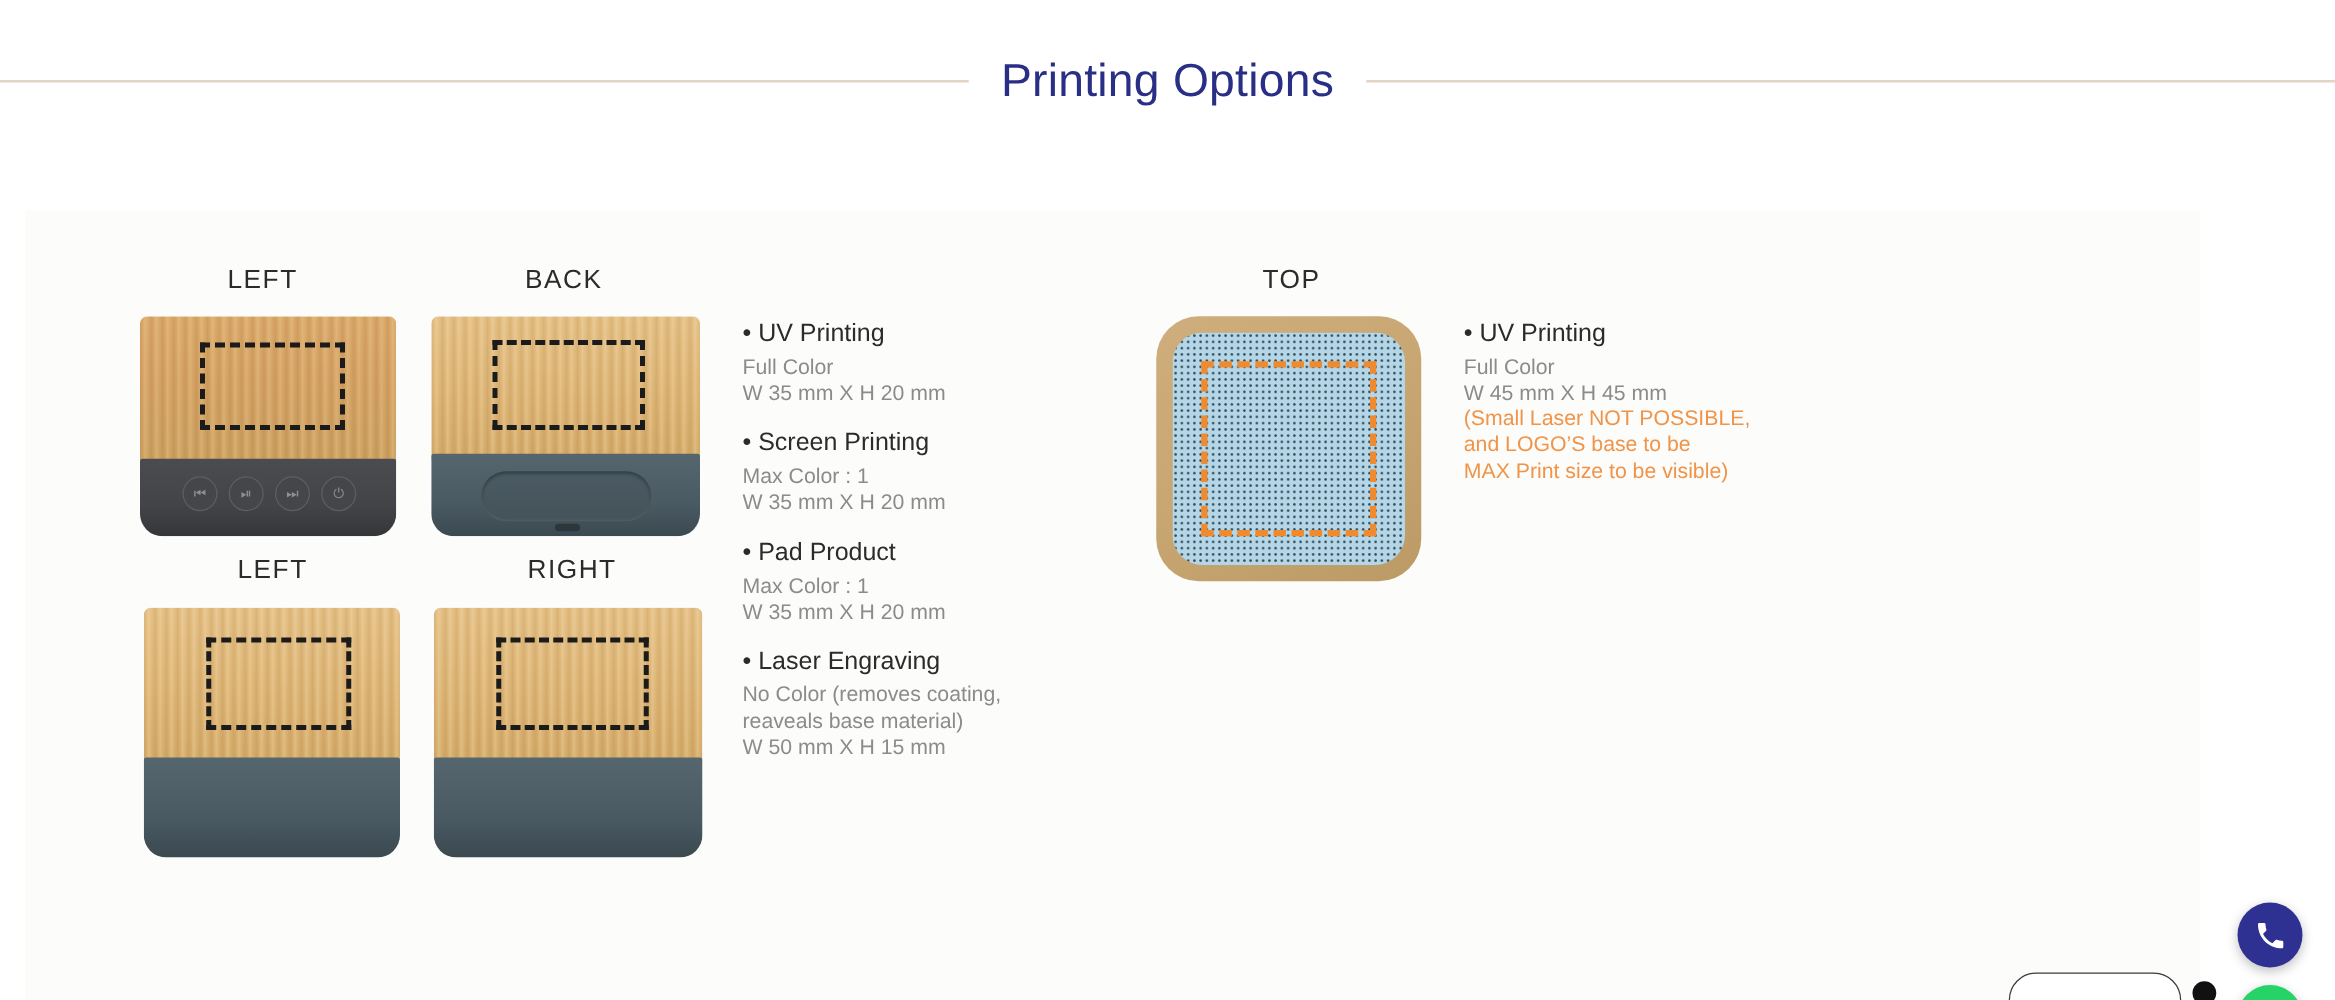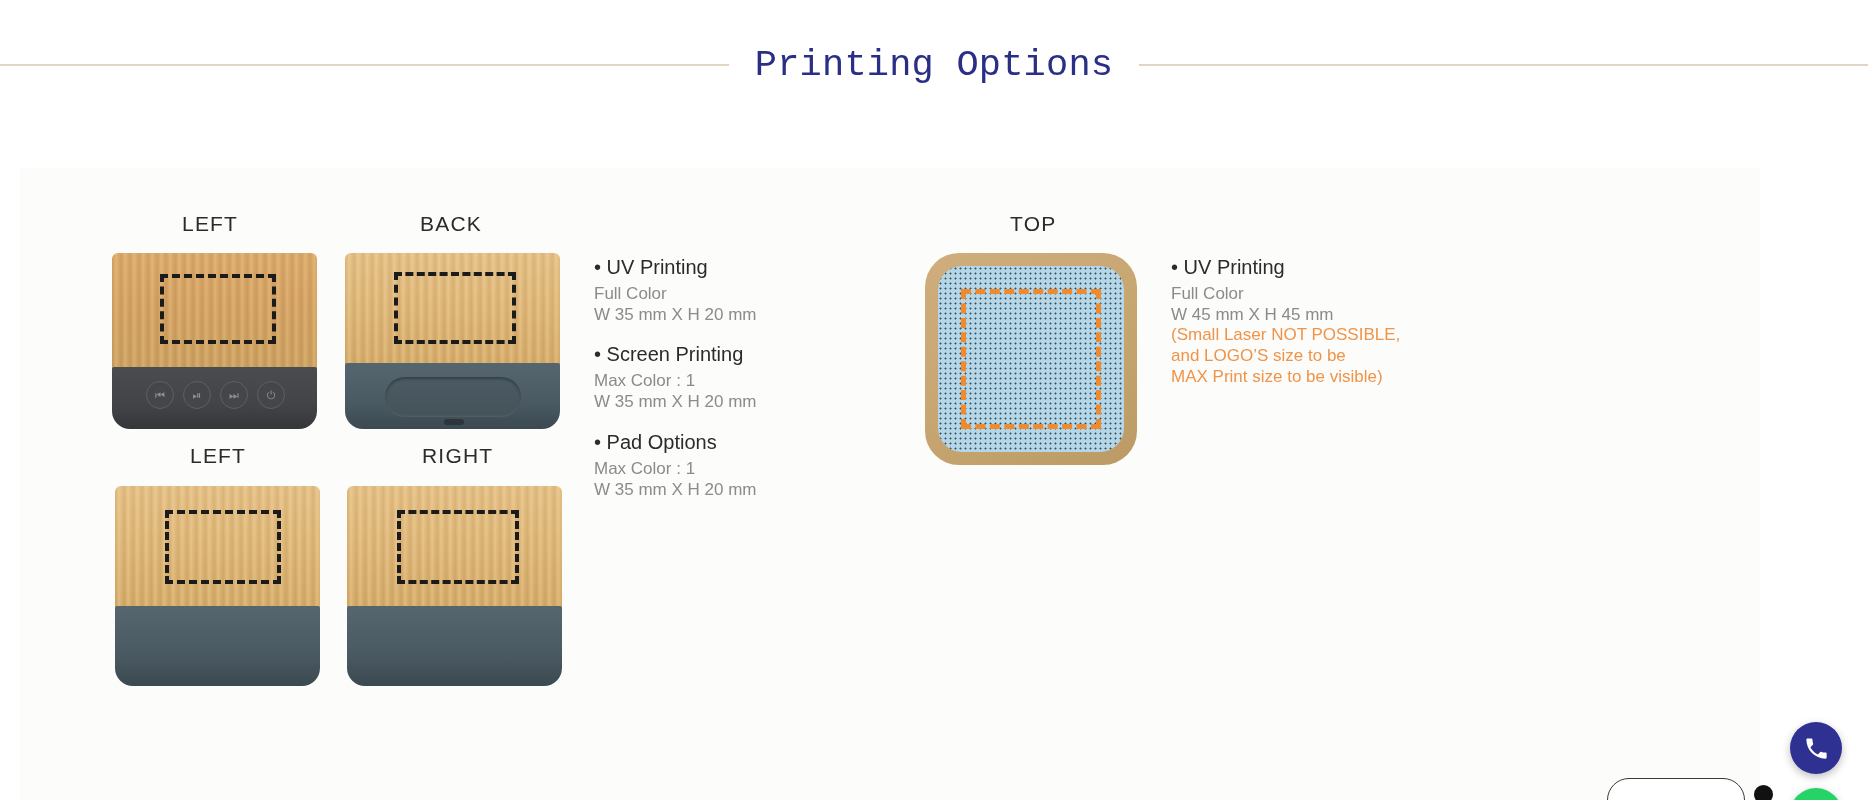--- a/index.html
+++ b/index.html
@@ -35,21 +35,20 @@
     background: #e2d5c3;
   }
   .rule.left  { margin-right: 26px; }
   .rule.right { margin-left: 26px; }
   .page-title {
     font-size: 37px;
     color: #2a2f86;
     letter-spacing: 0.2px;
     white-space: nowrap;
     font-weight: 400;
-    font-family: Liberation Mono, monospace;
   }
 
   
   .panel {
     position: absolute;
     left: 20px; top: 168px;
     width: 1740px;
     height: 632px;
     background: #fcfcfb;
   }
@@ -287,34 +286,40 @@
         <div class="spec-detail">W 35 mm X H 20 mm</div>
       </div>
 
       <div class="spec-item">
         <div class="spec-title">• Screen Printing</div>
         <div class="spec-detail">Max Color : 1</div>
         <div class="spec-detail">W 35 mm X H 20 mm</div>
       </div>
 
       <div class="spec-item">
-        <div class="spec-title">• Pad Options</div>
+        <div class="spec-title">• Pad Product</div>
         <div class="spec-detail">Max Color : 1</div>
         <div class="spec-detail">W 35 mm X H 20 mm</div>
       </div>
 
+      <div class="spec-item">
+        <div class="spec-title">• Laser Engraving</div>
+        <div class="spec-detail">No Color (removes coating,</div>
+        <div class="spec-detail">reaveals base material)</div>
+        <div class="spec-detail">W 50 mm X H 15 mm</div>
+      </div>
     </div>
 
     <div class="spec-block" style="left:1135px; top:88px;">
       <div class="spec-item">
         <div class="spec-title">• UV Printing</div>
         <div class="spec-detail">Full Color</div>
         <div class="spec-detail">W 45 mm X H 45 mm</div>
         <div class="spec-warn">(Small Laser NOT POSSIBLE,</div>
-        <div class="spec-warn">and LOGO’S size to be</div>
+        <div class="spec-warn">and LOGO’S base to be</div>
         <div class="spec-warn">MAX Print size to be visible)</div>
       </div>
     </div>
 
   </div>
 
   <div class="fab call">
     <svg viewBox="0 0 24 24">
       <path d="M6.6 10.8c1.4 2.8 3.8 5.1 6.6 6.6l2.2-2.2c.3-.3.7-.4 1-.2 1.1.4 2.4.6 3.6.6.6 0 1 .4 1 1V20c0 .6-.4 1-1 1C10.6 21 3 13.4 3 4c0-.6.4-1 1-1h3.4c.6 0 1 .4 1 1 0 1.3.2 2.5.6 3.6.1.4 0 .7-.2 1l-2.2 2.2z"></path>
     </svg>

